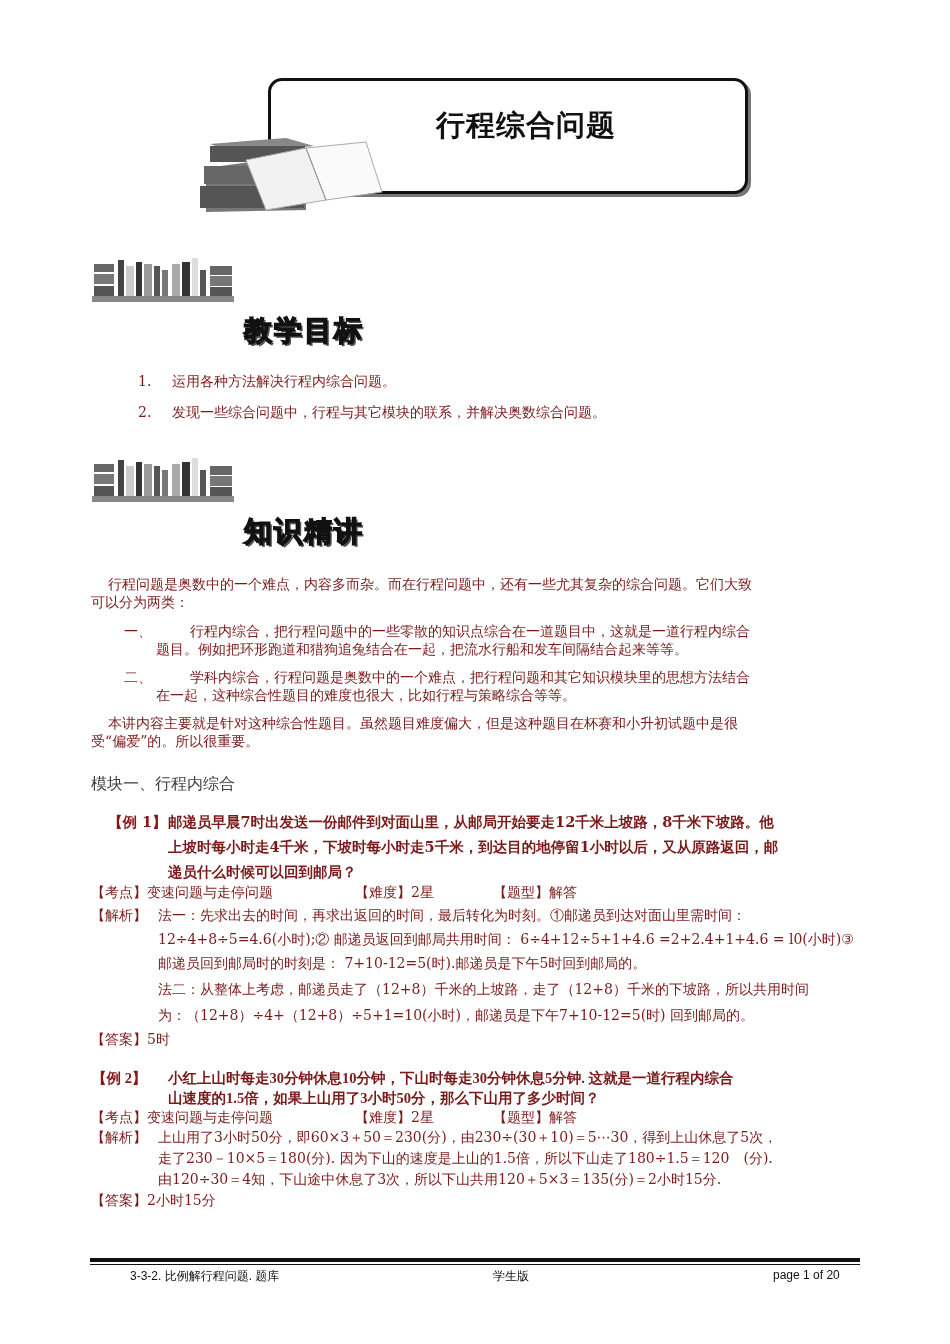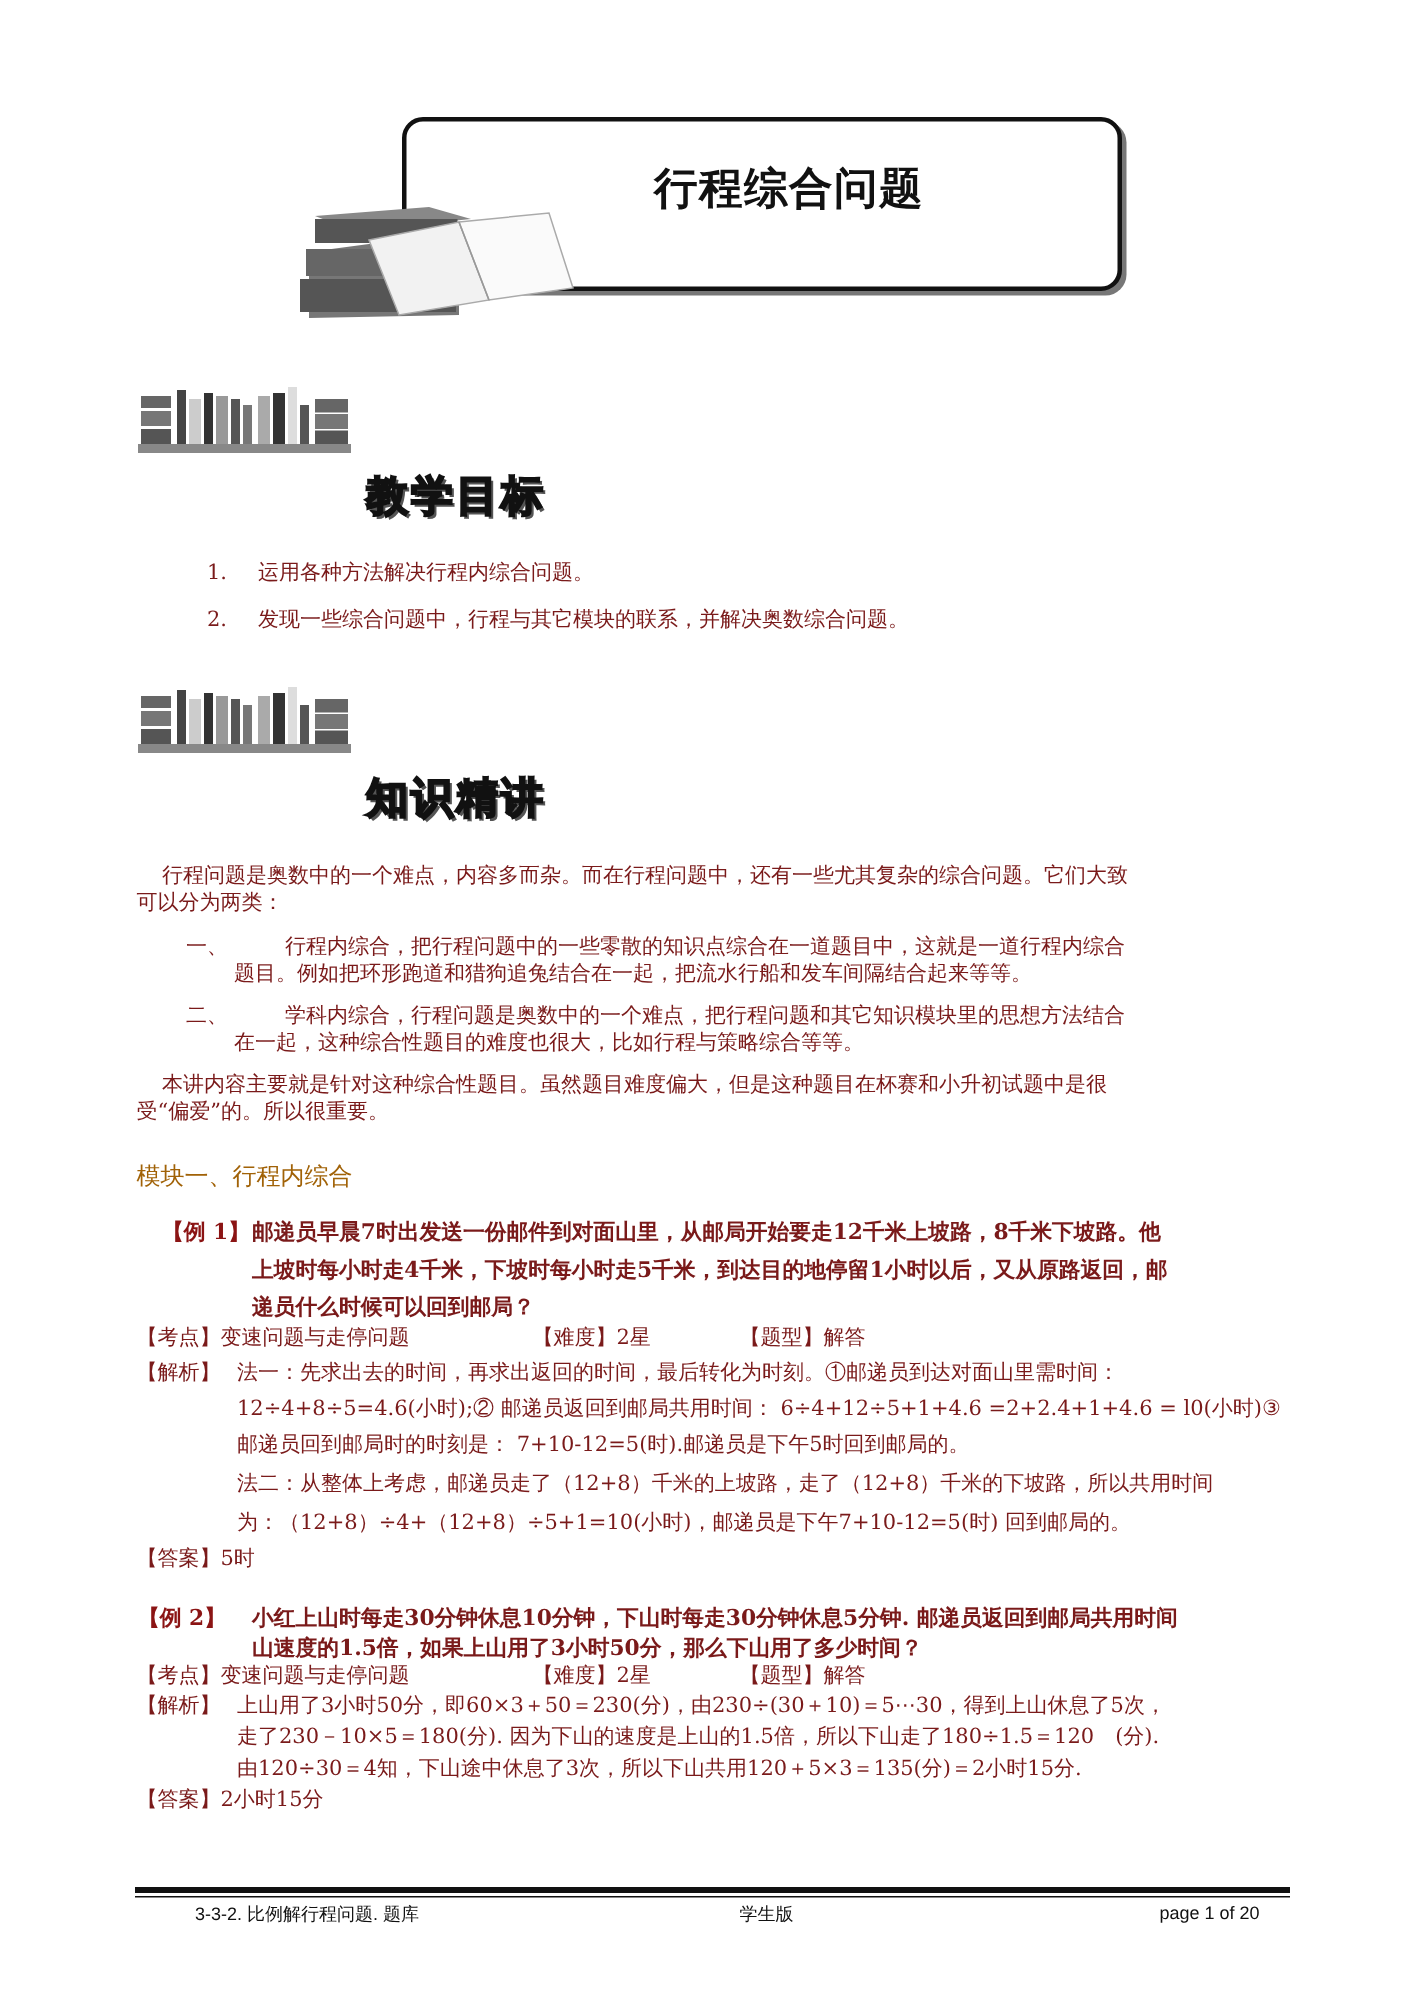--- a/index.html
+++ b/index.html
@@ -14,23 +14,23 @@
                 font-weight: bold; font-size: 29px; color: #111; letter-spacing: 1px; }
   .books { left: 196px; top: 130px; width: 190px; height: 82px; }
   
   .shelf { width: 142px; height: 50px; }
   .shelf-title { font-family: "DejaVu Sans", sans-serif; font-weight: bold; font-size: 28px;
                  color: #fff; letter-spacing: 2px;
                  -webkit-text-stroke: 1.4px #111; text-shadow: 2px 2px 0 #555; }
   .goal { font-size: 14px; color: #7a1a1a; }
   .goal .num { display: inline-block; width: 34px; }
   .para { font-size: 14px; line-height: 18px; color: #7a1a1a; }
-  .module-title { font-family: "DejaVu Sans", sans-serif; font-size: 16px; color: #a16207; }
+  .module-title { font-family: "DejaVu Sans", sans-serif; font-size: 16px; color: #404040; }
   .q { font-weight: bold; font-size: 14.5px; line-height: 26px; color: #7a1a1a; }
-  .q2 { line-height: 21px; }
+  .q2 { line-height: 21px; font-family: Liberation Serif, serif; }
   .tag { color: #8b1414; }
   .lbl { font-size: 14px; color: #7a1a1a; line-height: 22px; }
   .ana { font-size: 14px; line-height: 24px; color: #7a1a1a; }
   .footer-rule { left: 90px; top: 1258px; width: 770px; height: 4px; background: #111; }
   .footer-rule2 { left: 90px; top: 1264px; width: 770px; height: 1px; background: #111; }
   .footer { font-family: "Liberation Sans", sans-serif; font-size: 12px; color: #111; top: 1268px; }
 </style>
 </head>
 <body>
 
@@ -131,21 +131,21 @@
 <div class="abs ana" style="left:158px;top:903px;">法一：先求出去的时间，再求出返回的时间，最后转化为时刻。①邮递员到达对面山里需时间：</div>
 <div class="abs ana" style="left:158px;top:927px;">12÷4+8÷5=4.6(小时);② 邮递员返回到邮局共用时间： 6÷4+12÷5+1+4.6 =2+2.4+1+4.6 = l0(小时)③</div>
 <div class="abs ana" style="left:158px;top:951px;">邮递员回到邮局时的时刻是： 7+10-12=5(时).邮递员是下午5时回到邮局的。</div>
 <div class="abs ana" style="left:158px;top:977px;">法二：从整体上考虑，邮递员走了（12+8）千米的上坡路，走了（12+8）千米的下坡路，所以共用时间</div>
 <div class="abs ana" style="left:158px;top:1003px;">为：（12+8）÷4+（12+8）÷5+1=10(小时)，邮递员是下午7+10-12=5(时) 回到邮局的。</div>
 <div class="abs ana" style="left:91px;top:1027px;">
   <span>【答案】</span><span>5时</span>
 </div>
 
 <div class="abs q q2 tag" style="left:92px;top:1068px;">【例 2】</div>
-<div class="abs q q2" style="left:168px;top:1068px;">小红上山时每走30分钟休息10分钟，下山时每走30分钟休息5分钟. 邮递员返回到邮局共用时间</div>
+<div class="abs q q2" style="left:168px;top:1068px;">小红上山时每走30分钟休息10分钟，下山时每走30分钟休息5分钟. 这就是一道行程内综合</div>
 <div class="abs q q2" style="left:168px;top:1088px;">山速度的1.5倍，如果上山用了3小时50分，那么下山用了多少时间？</div>
 
 <div class="abs lbl" style="left:91px;top:1106px;">
   <span>【考点】</span><span>变速问题与走停问题</span>
 </div>
 <div class="abs lbl" style="left:355px;top:1106px;">
   <span>【难度】</span><span>2星</span>
 </div>
 <div class="abs lbl" style="left:493px;top:1106px;">
   <span>【题型】</span><span>解答</span>

